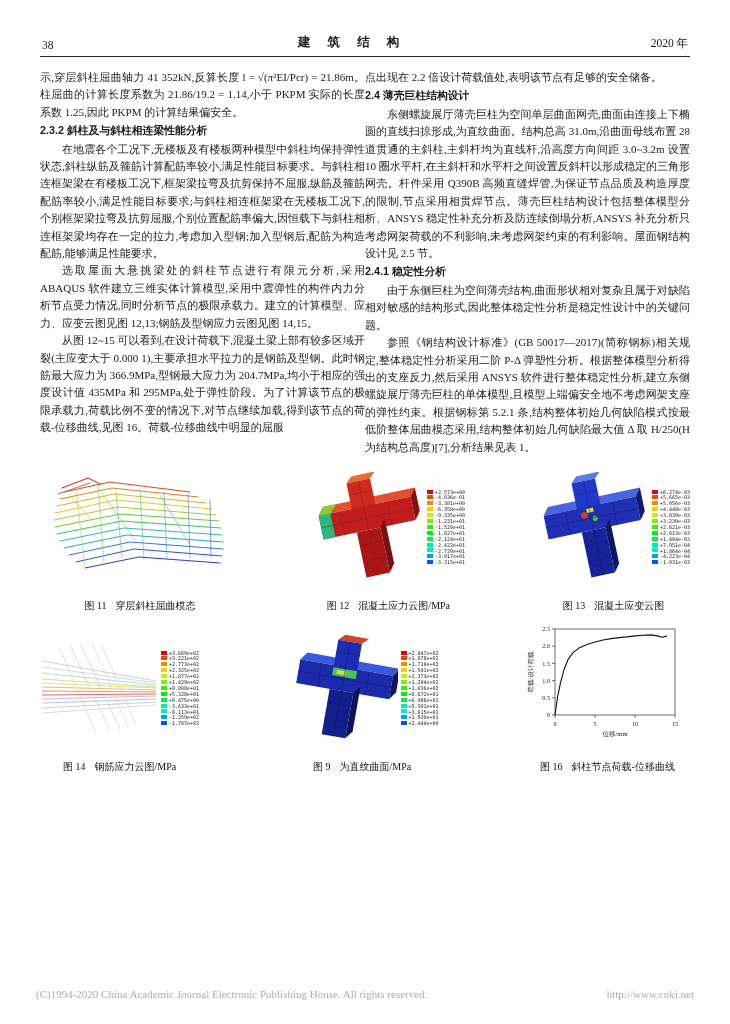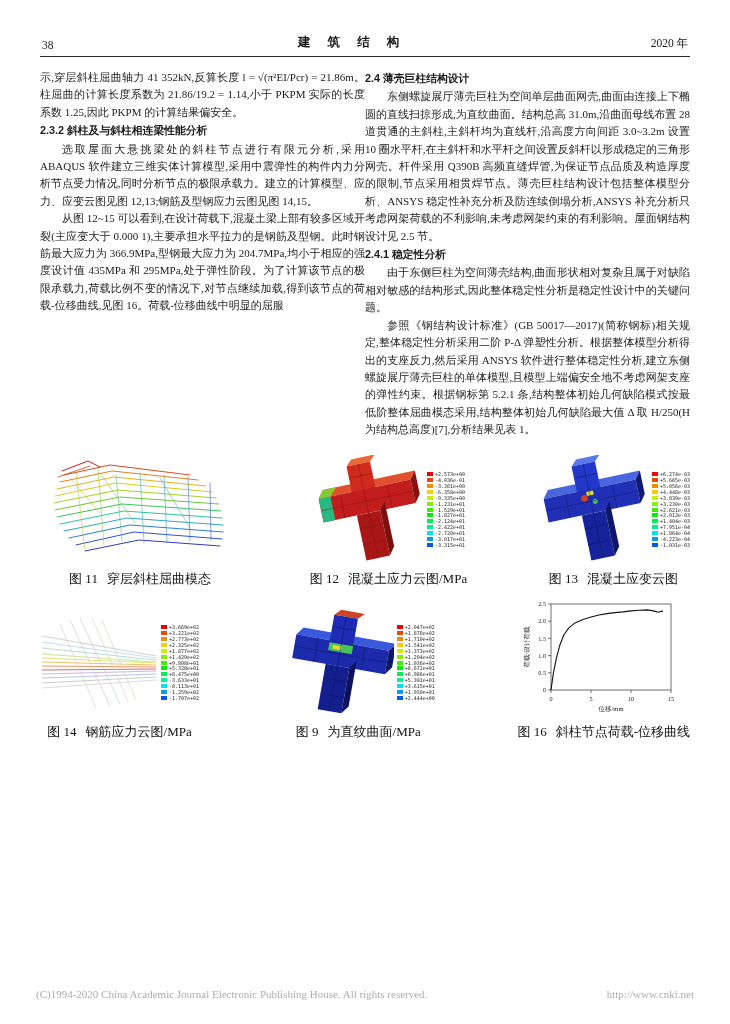--- a/index.html
+++ b/index.html
@@ -15,45 +15,47 @@
   .col p.nohang{text-indent:0}
   .col p.h{text-indent:0;font-weight:700;font-family:"Liberation Sans","DejaVu Sans",sans-serif;font-size:10.8px;margin:1px 0}
   .figures{margin-top:14px}
   .figrow{display:flex;justify-content:space-between;align-items:flex-end;margin-top:8px}
   .figcell{display:flex;flex-direction:column;align-items:center}
   .figbody{display:flex;align-items:center;gap:3px}
   .legend{display:flex;flex-direction:column;justify-content:center}
   .legrow{display:flex;align-items:center;gap:2px;height:5.9px}
   .legswatch{width:6px;height:4px;display:inline-block;flex:none}
   .legval{font-family:"DejaVu Sans Mono",monospace;font-size:5px;color:#222;white-space:nowrap;letter-spacing:0}
-  .figcap{font-size:13px;margin-top:5px;color:#111;white-space:nowrap}
+  .figcap{font-size:10px;margin-top:17px;color:#111;white-space:nowrap}
   .figcap .figno{margin-right:9px}
   .footer{position:absolute;left:36px;right:36px;bottom:24px;display:flex;justify-content:space-between;font-size:11px;color:#a9aeb2}
   svg{display:block}
 </style>
 </head>
 <body>
 
 <div class="page">
 
   <div class="header">
     <span>38</span>
     <span class="journal-title">建 筑 结 构</span>
     <span>2020 年</span>
   </div>
   <div class="header-rule"></div>
 
   <div class="columns">
     <div class="col">
       <p class="nohang">示,穿层斜柱屈曲轴力 41 352kN,反算长度 l = √(π²EI/Pcr) = 21.86m。柱屈曲的计算长度系数为 21.86/19.2 = 1.14,小于 PKPM 实际的长度系数 1.25,因此 PKPM 的计算结果偏安全。</p>
       <p class="h">2.3.2 斜柱及与斜柱相连梁性能分析</p>
+      <p>在地震各个工况下,无楼板及有楼板两种模型中斜柱均保持弹性状态,斜柱纵筋及箍筋计算配筋率较小,满足性能目标要求。与斜柱相连框架梁在有楼板工况下,框架梁拉弯及抗剪保持不屈服,纵筋及箍筋配筋率较小,满足性能目标要求;与斜柱相连框架梁在无楼板工况下,个别框架梁拉弯及抗剪屈服,个别位置配筋率偏大,因恒载下与斜柱相连框架梁均存在一定的拉力,考虑加入型钢;加入型钢后,配筋为构造配筋,能够满足性能要求。</p>
       <p>选取屋面大悬挑梁处的斜柱节点进行有限元分析,采用 ABAQUS 软件建立三维实体计算模型,采用中震弹性的构件内力分析节点受力情况,同时分析节点的极限承载力。建立的计算模型、应力、应变云图见图 12,13;钢筋及型钢应力云图见图 14,15。</p>
       <p>从图 12~15 可以看到,在设计荷载下,混凝土梁上部有较多区域开裂(主应变大于 0.000 1),主要承担水平拉力的是钢筋及型钢。此时钢筋最大应力为 366.9MPa,型钢最大应力为 204.7MPa,均小于相应的强度设计值 435MPa 和 295MPa,处于弹性阶段。为了计算该节点的极限承载力,荷载比例不变的情况下,对节点继续加载,得到该节点的荷载-位移曲线,见图 16。荷载-位移曲线中明显的屈服</p>
     </div>
     <div class="col">
+      <p class="nohang">点出现在 2.2 倍设计荷载值处,表明该节点有足够的安全储备。</p>
       <p class="h">2.4 薄壳巨柱结构设计</p>
       <p>东侧螺旋展厅薄壳巨柱为空间单层曲面网壳,曲面由连接上下椭圆的直线扫掠形成,为直纹曲面。结构总高 31.0m,沿曲面母线布置 28 道贯通的主斜柱,主斜杆均为直线杆,沿高度方向间距 3.0~3.2m 设置 10 圈水平杆,在主斜杆和水平杆之间设置反斜杆以形成稳定的三角形网壳。杆件采用 Q390B 高频直缝焊管,为保证节点品质及构造厚度的限制,节点采用相贯焊节点。薄壳巨柱结构设计包括整体模型分析、ANSYS 稳定性补充分析及防连续倒塌分析,ANSYS 补充分析只考虑网架荷载的不利影响,未考虑网架约束的有利影响。屋面钢结构设计见 2.5 节。</p>
       <p class="h">2.4.1 稳定性分析</p>
       <p>由于东侧巨柱为空间薄壳结构,曲面形状相对复杂且属于对缺陷相对敏感的结构形式,因此整体稳定性分析是稳定性设计中的关键问题。</p>
       <p>参照《钢结构设计标准》(GB 50017—2017)(简称钢标)相关规定,整体稳定性分析采用二阶 P-Δ 弹塑性分析。根据整体模型分析得出的支座反力,然后采用 ANSYS 软件进行整体稳定性分析,建立东侧螺旋展厅薄壳巨柱的单体模型,且模型上端偏安全地不考虑网架支座的弹性约束。根据钢标第 5.2.1 条,结构整体初始几何缺陷模式按最低阶整体屈曲模态采用,结构整体初始几何缺陷最大值 Δ 取 H/250(H 为结构总高度)[7],分析结果见表 1。</p>
     </div>
   </div>
 
   <div class="figures">
 

